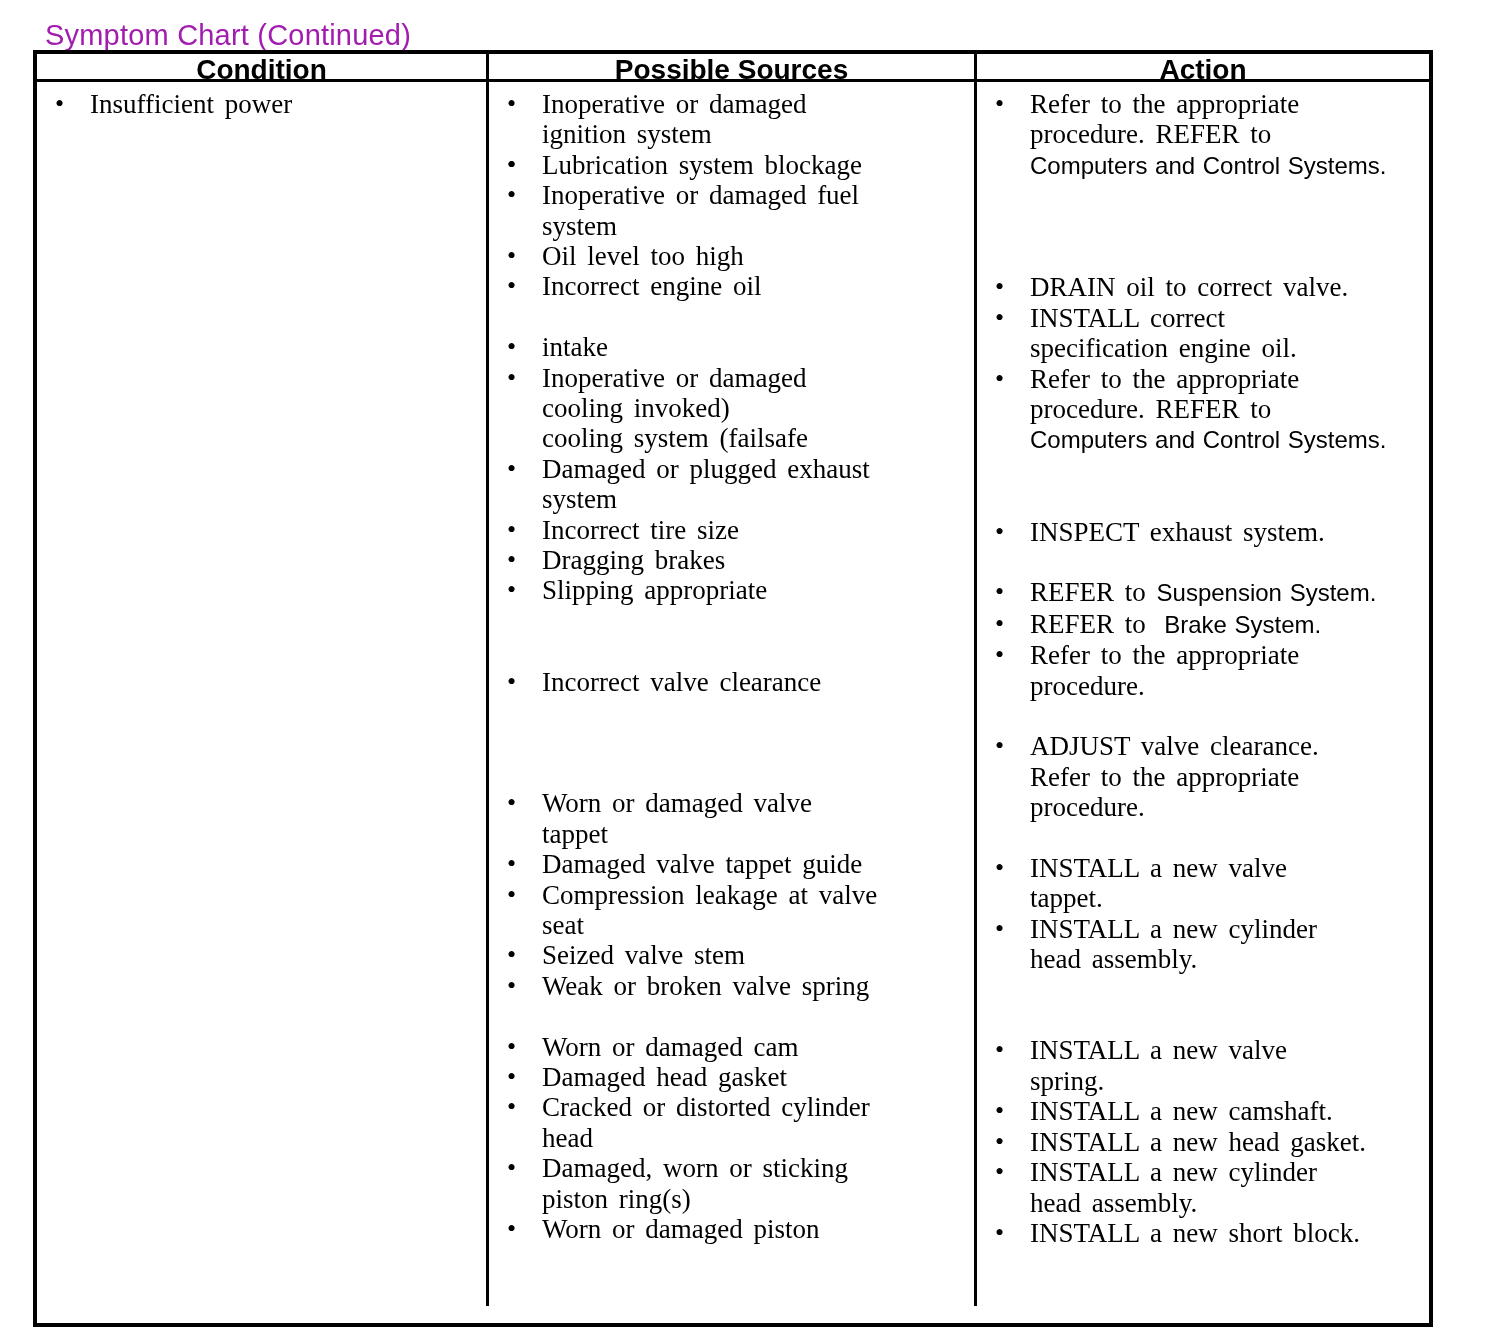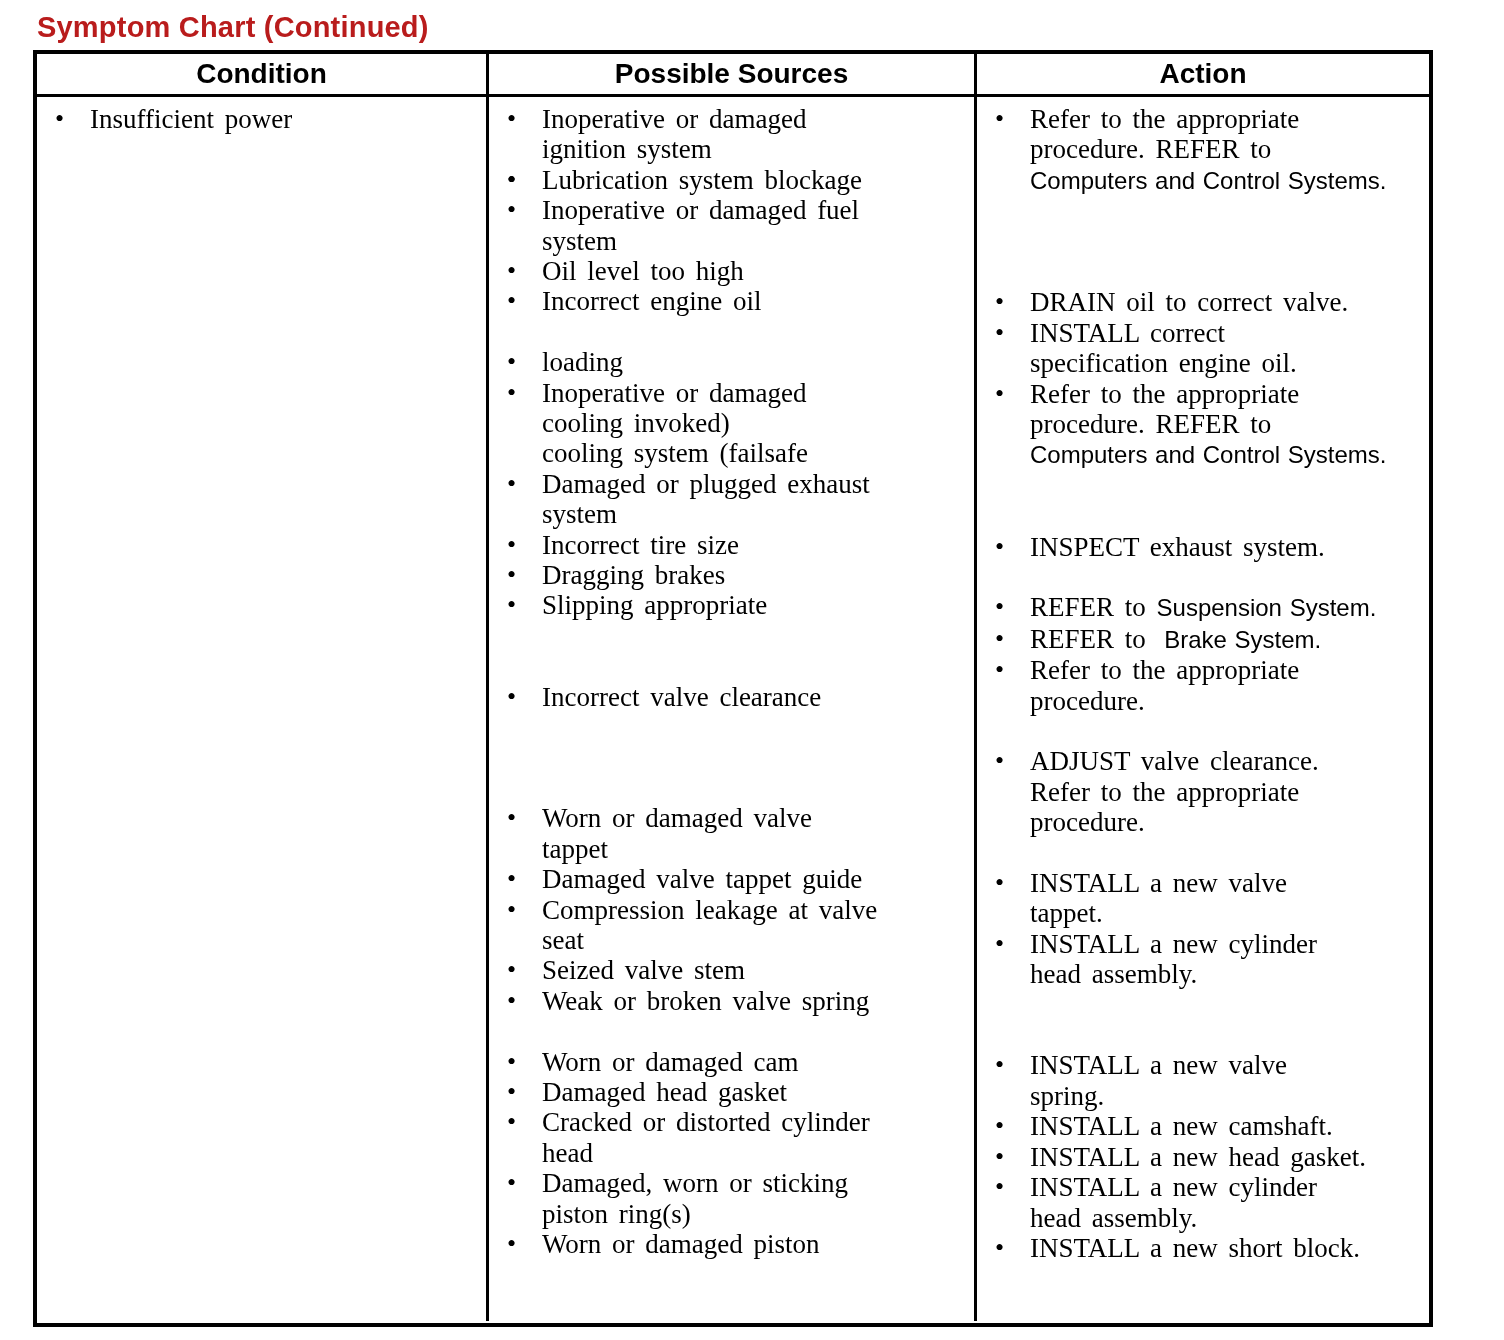--- a/index.html
+++ b/index.html
@@ -2,31 +2,31 @@
 <html><head>
 <meta charset="utf-8">
 <style>
   html,body{margin:0;padding:0;}
   body{
     width:1504px;height:1340px;background:#ffffff;position:relative;
     font-family:"Liberation Serif", serif;color:#000;
     -webkit-font-smoothing:antialiased;
   }
   .page-title{
-    position:absolute;left:34px;top:8px;margin:3px;
+    position:absolute;left:34px;top:8px;margin:11px;
     font-family:"Liberation Sans", sans-serif;
-    font-weight:bold;font-size:29px;letter-spacing:0.2px;color:#b91c1c;
+    font-weight:normal;font-size:29px;letter-spacing:0.2px;color:#a21caf;
   }
   .symptom-table{
     position:absolute;left:33px;top:50px;width:1400px;height:1277px;
     border:4px solid #000;box-sizing:border-box;background:#fff;
   }
   .thead{
     display:grid;grid-template-columns:452px 488px 1fr;
-    height:43px;box-sizing:border-box;border-bottom:3px solid #000;
+    height:28px;box-sizing:border-box;border-bottom:3px solid #000;
   }
   .th{
     display:flex;align-items:center;justify-content:center;
     font-family:"Liberation Sans", sans-serif;font-weight:bold;font-size:28px;
     box-sizing:border-box;
   }
   .th.sep{border-right:3px solid #000;}
   .tbody{
     display:grid;grid-template-columns:452px 488px 1fr;
     height:calc(100% - 45px);box-sizing:border-box;
@@ -88,21 +88,21 @@
           <span class="bullet">•</span>
           <div class="line"><span>Oil level too high</span></div>
         </div>
         <div class="item">
           <span class="bullet">•</span>
           <div class="line"><span>Incorrect engine oil</span></div>
         </div>
         <div class="gap" style="height: 30.4px;"></div>
         <div class="item">
           <span class="bullet">•</span>
-          <div class="line"><span>loading</span></div>
+          <div class="line"><span>intake</span></div>
         </div>
         <div class="item">
           <span class="bullet">•</span>
           <div class="line"><span>Inoperative or damaged</span></div>
           <div class="line"><span>cooling invoked)</span></div>
           <div class="line"><span>cooling system (failsafe</span></div>
         </div>
         <div class="item">
           <span class="bullet">•</span>
           <div class="line"><span>Damaged or plugged exhaust</span></div>

